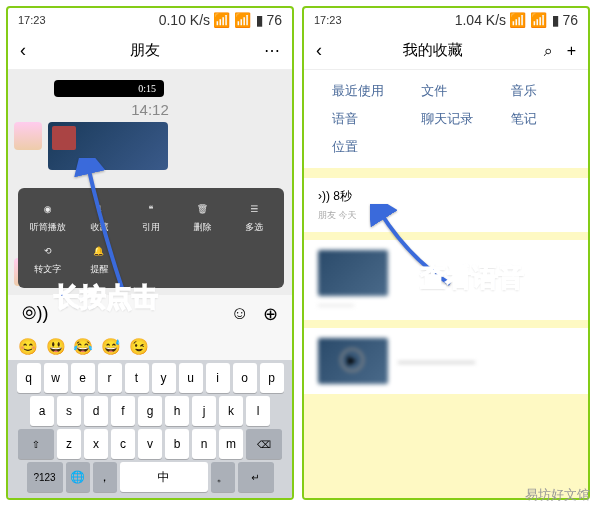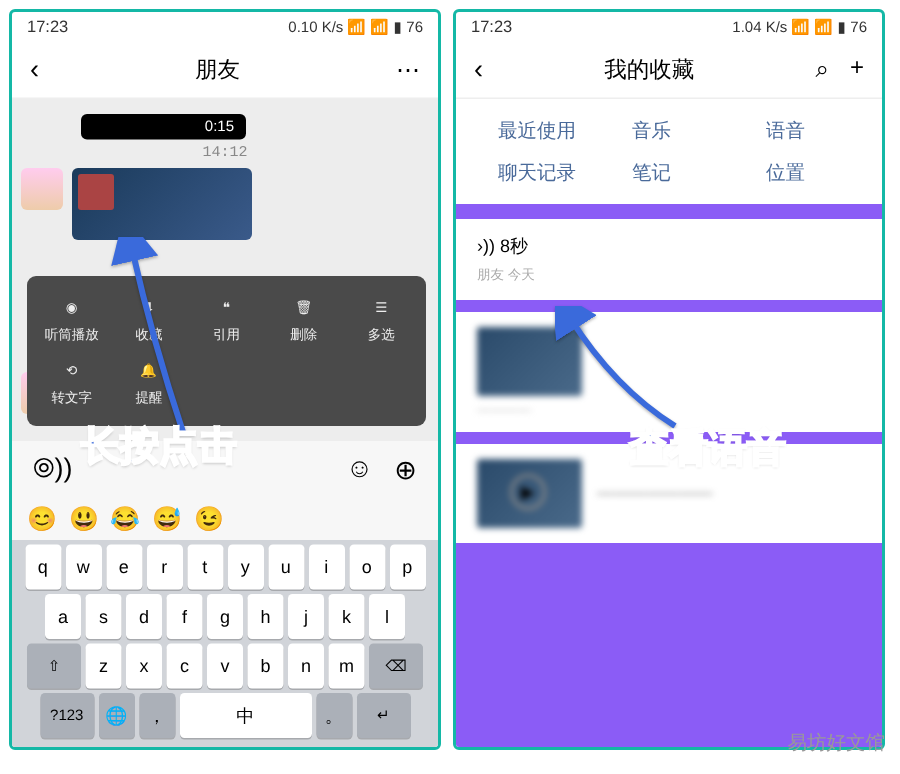--- a/index.html
+++ b/index.html
@@ -1,46 +1,46 @@
 <!DOCTYPE html>
 <html><head>
 <meta charset="utf-8">
 <style>
 * { margin: 0; padding: 0; box-sizing: border-box; }
 body { background: #fff; font-family: -apple-system, "PingFang SC", sans-serif; width: 600px; height: 516px; position: relative; overflow: hidden; }
 .phones { display: flex; gap: 8px; padding: 6px; }
-.phone { width: 288px; height: 494px; border: 2px solid #14b8a6; border-radius: 4px; background: #fff; display: flex; flex-direction: column; overflow: hidden; position: relative; }
+.phone { width: 288px; height: 494px; border: 2px solid #84cc16; border-radius: 4px; background: #fff; display: flex; flex-direction: column; overflow: hidden; position: relative; }
 .status-bar { display: flex; justify-content: space-between; align-items: center; padding: 4px 10px; font-size: 11px; color: #333; }
-.status-right { display: flex; align-items: center; gap: 3px; font-size: 10px; }
+.status-right { display: flex; gap: 3px; font-size: 14px; }
 .nav { display: flex; align-items: center; justify-content: space-between; padding: 8px 12px; border-bottom: 1px solid #eee; }
 .nav-title { font-size: 15px; font-weight: 500; }
 .nav-back { font-size: 18px; }
 .nav-actions { display: flex; gap: 14px; font-size: 16px; }
 .chat-body { flex: 1; background: #ededed; position: relative; padding: 6px; }
-.black-bar { background: #000; color: #fff; border-radius: 4px; padding: 3px 8px; width: 110px; font-size: 10px; text-align: right; margin: 4px 0 4px 40px; }
-.ts { text-align: center; font-size: 10px; color: #888; margin: 4px 0; font-family: Liberation Mono, monospace; }
+.black-bar { background: #000; color: #fff; border-radius: 4px; padding: 3px 8px; width: 110px; font-size: 10px; text-align: right; margin: 4px 0 4px 40px; font-family: Liberation Serif, serif; }
+.ts { text-align: center; font-size: 15px; color: #888; margin: 4px 0; }
 .msg-row { display: flex; align-items: flex-start; gap: 6px; margin: 4px 0; }
 .avatar { width: 28px; height: 28px; border-radius: 4px; background: linear-gradient(#fce, #eca); }
 .thumb { width: 120px; height: 48px; background: linear-gradient(135deg, #1a3a5a, #3a5a8a); border-radius: 4px; position: relative; }
 .thumb::after { content: ""; position: absolute; left: 4px; top: 4px; width: 24px; height: 24px; background: #a44; border-radius: 2px; }
 .ctx-menu { position: absolute; top: 118px; left: 10px; width: 266px; background: #4a4a4a; border-radius: 6px; padding: 8px 4px; display: flex; flex-wrap: wrap; }
 .ctx-item { width: 20%; display: flex; flex-direction: column; align-items: center; gap: 3px; color: #eee; font-size: 9px; padding: 4px 0; }
 .ctx-icon { width: 18px; height: 18px; display: flex; align-items: center; justify-content: center; }
 .voice-row { display: flex; align-items: center; gap: 6px; margin-top: 88px; }
 .voice-bubble { background: #fff; border-radius: 4px; padding: 5px 10px; font-size: 11px; display: flex; align-items: center; gap: 4px; }
 .rec-dot { width: 8px; height: 8px; background: #e33; border-radius: 50%; }
 .convert-btn { font-size: 10px; color: #888; }
 .kbd-toolbar { display: flex; justify-content: space-between; padding: 8px 14px; background: #f7f7f7; font-size: 18px; }
 .emoji-row { display: flex; gap: 8px; padding: 4px 10px; background: #f7f7f7; font-size: 16px; }
 .keyboard { background: #d1d4d9; padding: 3px; }
 .krow { display: flex; justify-content: center; gap: 3px; margin-bottom: 3px; }
 .key { background: #fff; border-radius: 3px; width: 24px; height: 30px; display: flex; align-items: center; justify-content: center; font-size: 12px; box-shadow: 0 1px 0 rgba(0,0,0,.2); }
 .key.wide { width: 36px; font-size: 10px; }
 .key.gray { background: #abb0b8; }
-.fav-body { flex: 1; background: #8b5cf6; overflow: hidden; }
+.fav-body { flex: 1; background: #fef9c3; overflow: hidden; }
 .cat-grid { background: #fff; display: grid; grid-template-columns: repeat(3, 1fr); padding: 12px 8px; gap: 10px 0; margin-bottom: 10px; }
 .cat-item { color: #4a6a9a; font-size: 13px; text-align: left; padding-left: 20px; }
 .fav-item { background: #fff; padding: 10px 14px; margin-bottom: 8px; font-size: 12px; }
 .fav-meta { font-size: 9px; color: #aaa; margin-top: 4px; }
 .fav-thumb { width: 70px; height: 46px; background: linear-gradient(135deg, #2a4a6a, #4a6a8a); border-radius: 2px; }
 .fav-thumb.blur { filter: blur(2px); }
 .fav-wide { display: flex; gap: 10px; align-items: center; }
 .play-circle { width: 24px; height: 24px; border: 2px solid #888; border-radius: 50%; display: flex; align-items: center; justify-content: center; }
 .arrow { position: absolute; z-index: 10; }
 .arrow svg { filter: drop-shadow(0 1px 1px rgba(0,0,0,.3)); }
@@ -186,20 +186,21 @@
       <span class="nav-back">‹</span>
       <span class="nav-title">我的收藏</span>
       <span class="nav-actions">
         <span>⌕</span>
         <span>+</span>
       </span>
     </div>
     <div class="fav-body">
       <div class="cat-grid">
         <span class="cat-item">最近使用</span>
+        <span class="cat-item">文件</span>
         <span class="cat-item">音乐</span>
         <span class="cat-item">语音</span>
         <span class="cat-item">聊天记录</span>
         <span class="cat-item">笔记</span>
         <span class="cat-item">位置</span>
       </div>
       <div class="fav-item">
         <span>›)) </span>
         <span>8秒</span>
         <div class="fav-meta"><span>朋友</span> <span>今天</span></div>
@@ -233,15 +234,15 @@
 <div class="arrow" style="top:204px;left:370px">
   <svg width="90" height="90">
       <defs>
         <marker id="ah2" markerWidth="8" markerHeight="8" refX="2" refY="4" orient="auto">
           <path d="M0,0 L8,4 L0,8 Z" fill="#3a6adb"></path>
         </marker>
       </defs>
       <path d="M80,80 Q40,55 10,8" stroke="#3a6adb" stroke-width="4" fill="none" marker-end="url(#ah2)"></path>
     </svg>
 </div>
-<div class="annotation" style="top:281px;left:420px">查看语音</div>
+<div class="annotation" style="top:260px;left:420px">查看语音</div>
 
 <div class="watermark">易坊好文馆</div>
 
 </body></html>

